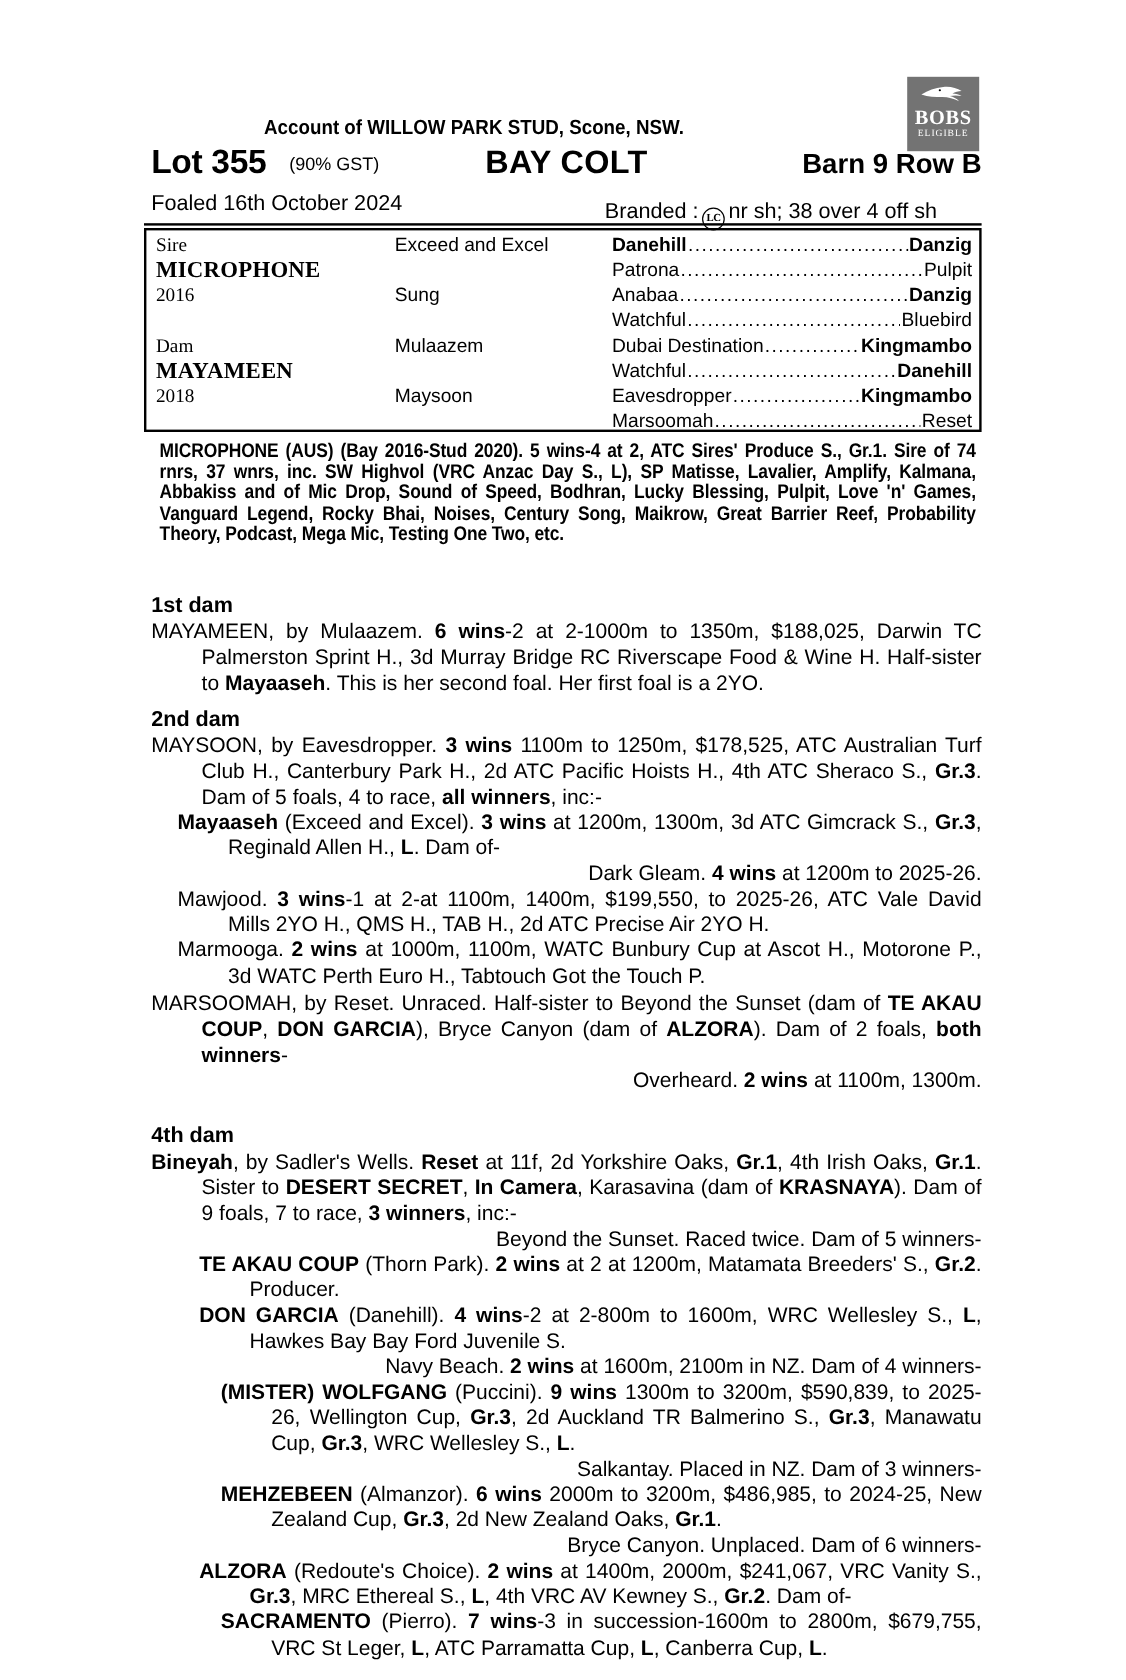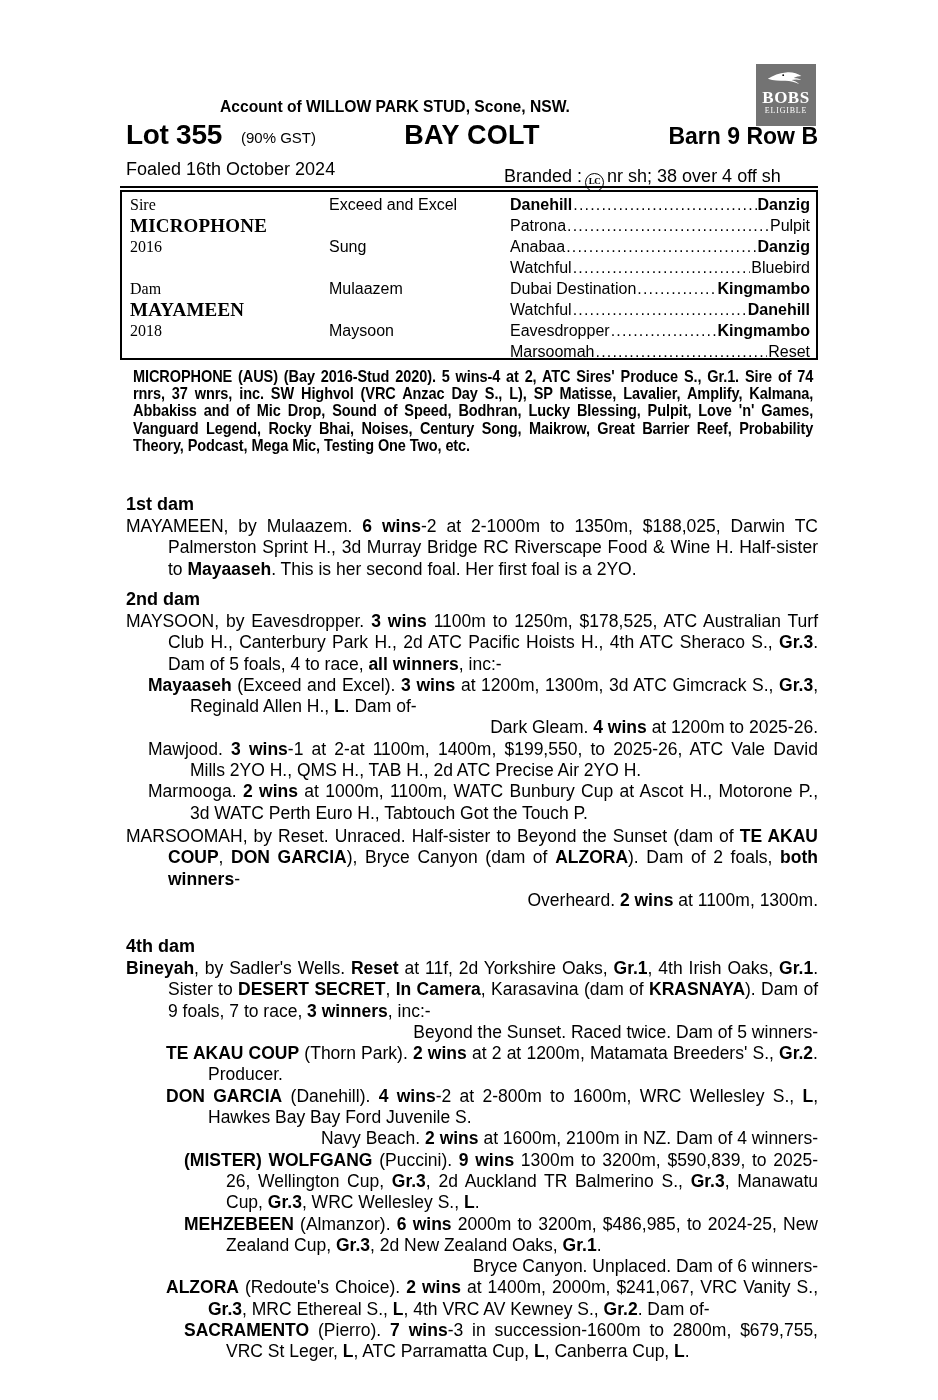--- a/index.html
+++ b/index.html
@@ -369,20 +369,21 @@
         <p class="entry lvl2 nojust">Overheard. <b>2 wins</b> at 1100m, 1300m.</p>
       </div>
       <div class="section" style="top: 935px;">
         <div class="dam-head">4th dam</div>
         <p class="entry lvl0"><b>Bineyah</b>, by Sadler's Wells. <b>Reset</b> at 11f, 2d Yorkshire Oaks, <b>Gr.1</b>, 4th Irish Oaks, <b>Gr.1</b>. Sister to <b>DESERT SECRET</b>, <b>In Camera</b>, Karasavina (dam of <b>KRASNAYA</b>). Dam of 9 foals, 7 to race, <b>3 winners</b>, inc:-</p>
         <p class="entry lvl1 nojust">Beyond the Sunset. Raced twice. Dam of 5 winners-</p>
         <p class="entry lvl2"><b>TE AKAU COUP</b> (Thorn Park). <b>2 wins</b> at 2 at 1200m, Matamata Breeders' S., <b>Gr.2</b>. Producer.</p>
         <p class="entry lvl2"><b>DON GARCIA</b> (Danehill). <b>4 wins</b>-2 at 2-800m to 1600m, WRC Wellesley S., <b>L</b>, Hawkes Bay Bay Ford Juvenile S.</p>
         <p class="entry lvl2 nojust">Navy Beach. <b>2 wins</b> at 1600m, 2100m in NZ. Dam of 4 winners-</p>
         <p class="entry lvl3"><b>(MISTER) WOLFGANG</b> (Puccini). <b>9 wins</b> 1300m to 3200m, $590,839, to 2025-26, Wellington Cup, <b>Gr.3</b>, 2d Auckland TR Balmerino S., <b>Gr.3</b>, Manawatu Cup, <b>Gr.3</b>, WRC Wellesley S., <b>L</b>.</p>
+        <p class="entry lvl2 nojust">Salkantay. Placed in NZ. Dam of 3 winners-</p>
         <p class="entry lvl3"><b>MEHZEBEEN</b> (Almanzor). <b>6 wins</b> 2000m to 3200m, $486,985, to 2024-25, New Zealand Cup, <b>Gr.3</b>, 2d New Zealand Oaks, <b>Gr.1</b>.</p>
         <p class="entry lvl1 nojust">Bryce Canyon. Unplaced. Dam of 6 winners-</p>
         <p class="entry lvl2"><b>ALZORA</b> (Redoute's Choice). <b>2 wins</b> at 1400m, 2000m, $241,067, VRC Vanity S., <b>Gr.3</b>, MRC Ethereal S., <b>L</b>, 4th VRC AV Kewney S., <b>Gr.2</b>. Dam of-</p>
         <p class="entry lvl3"><b>SACRAMENTO</b> (Pierro). <b>7 wins</b>-3 in succession-1600m to 2800m, $679,755, VRC St Leger, <b>L</b>, ATC Parramatta Cup, <b>L</b>, Canberra Cup, <b>L</b>.</p>
       </div>
     </div>
 
 </div>
 
 </body></html>

